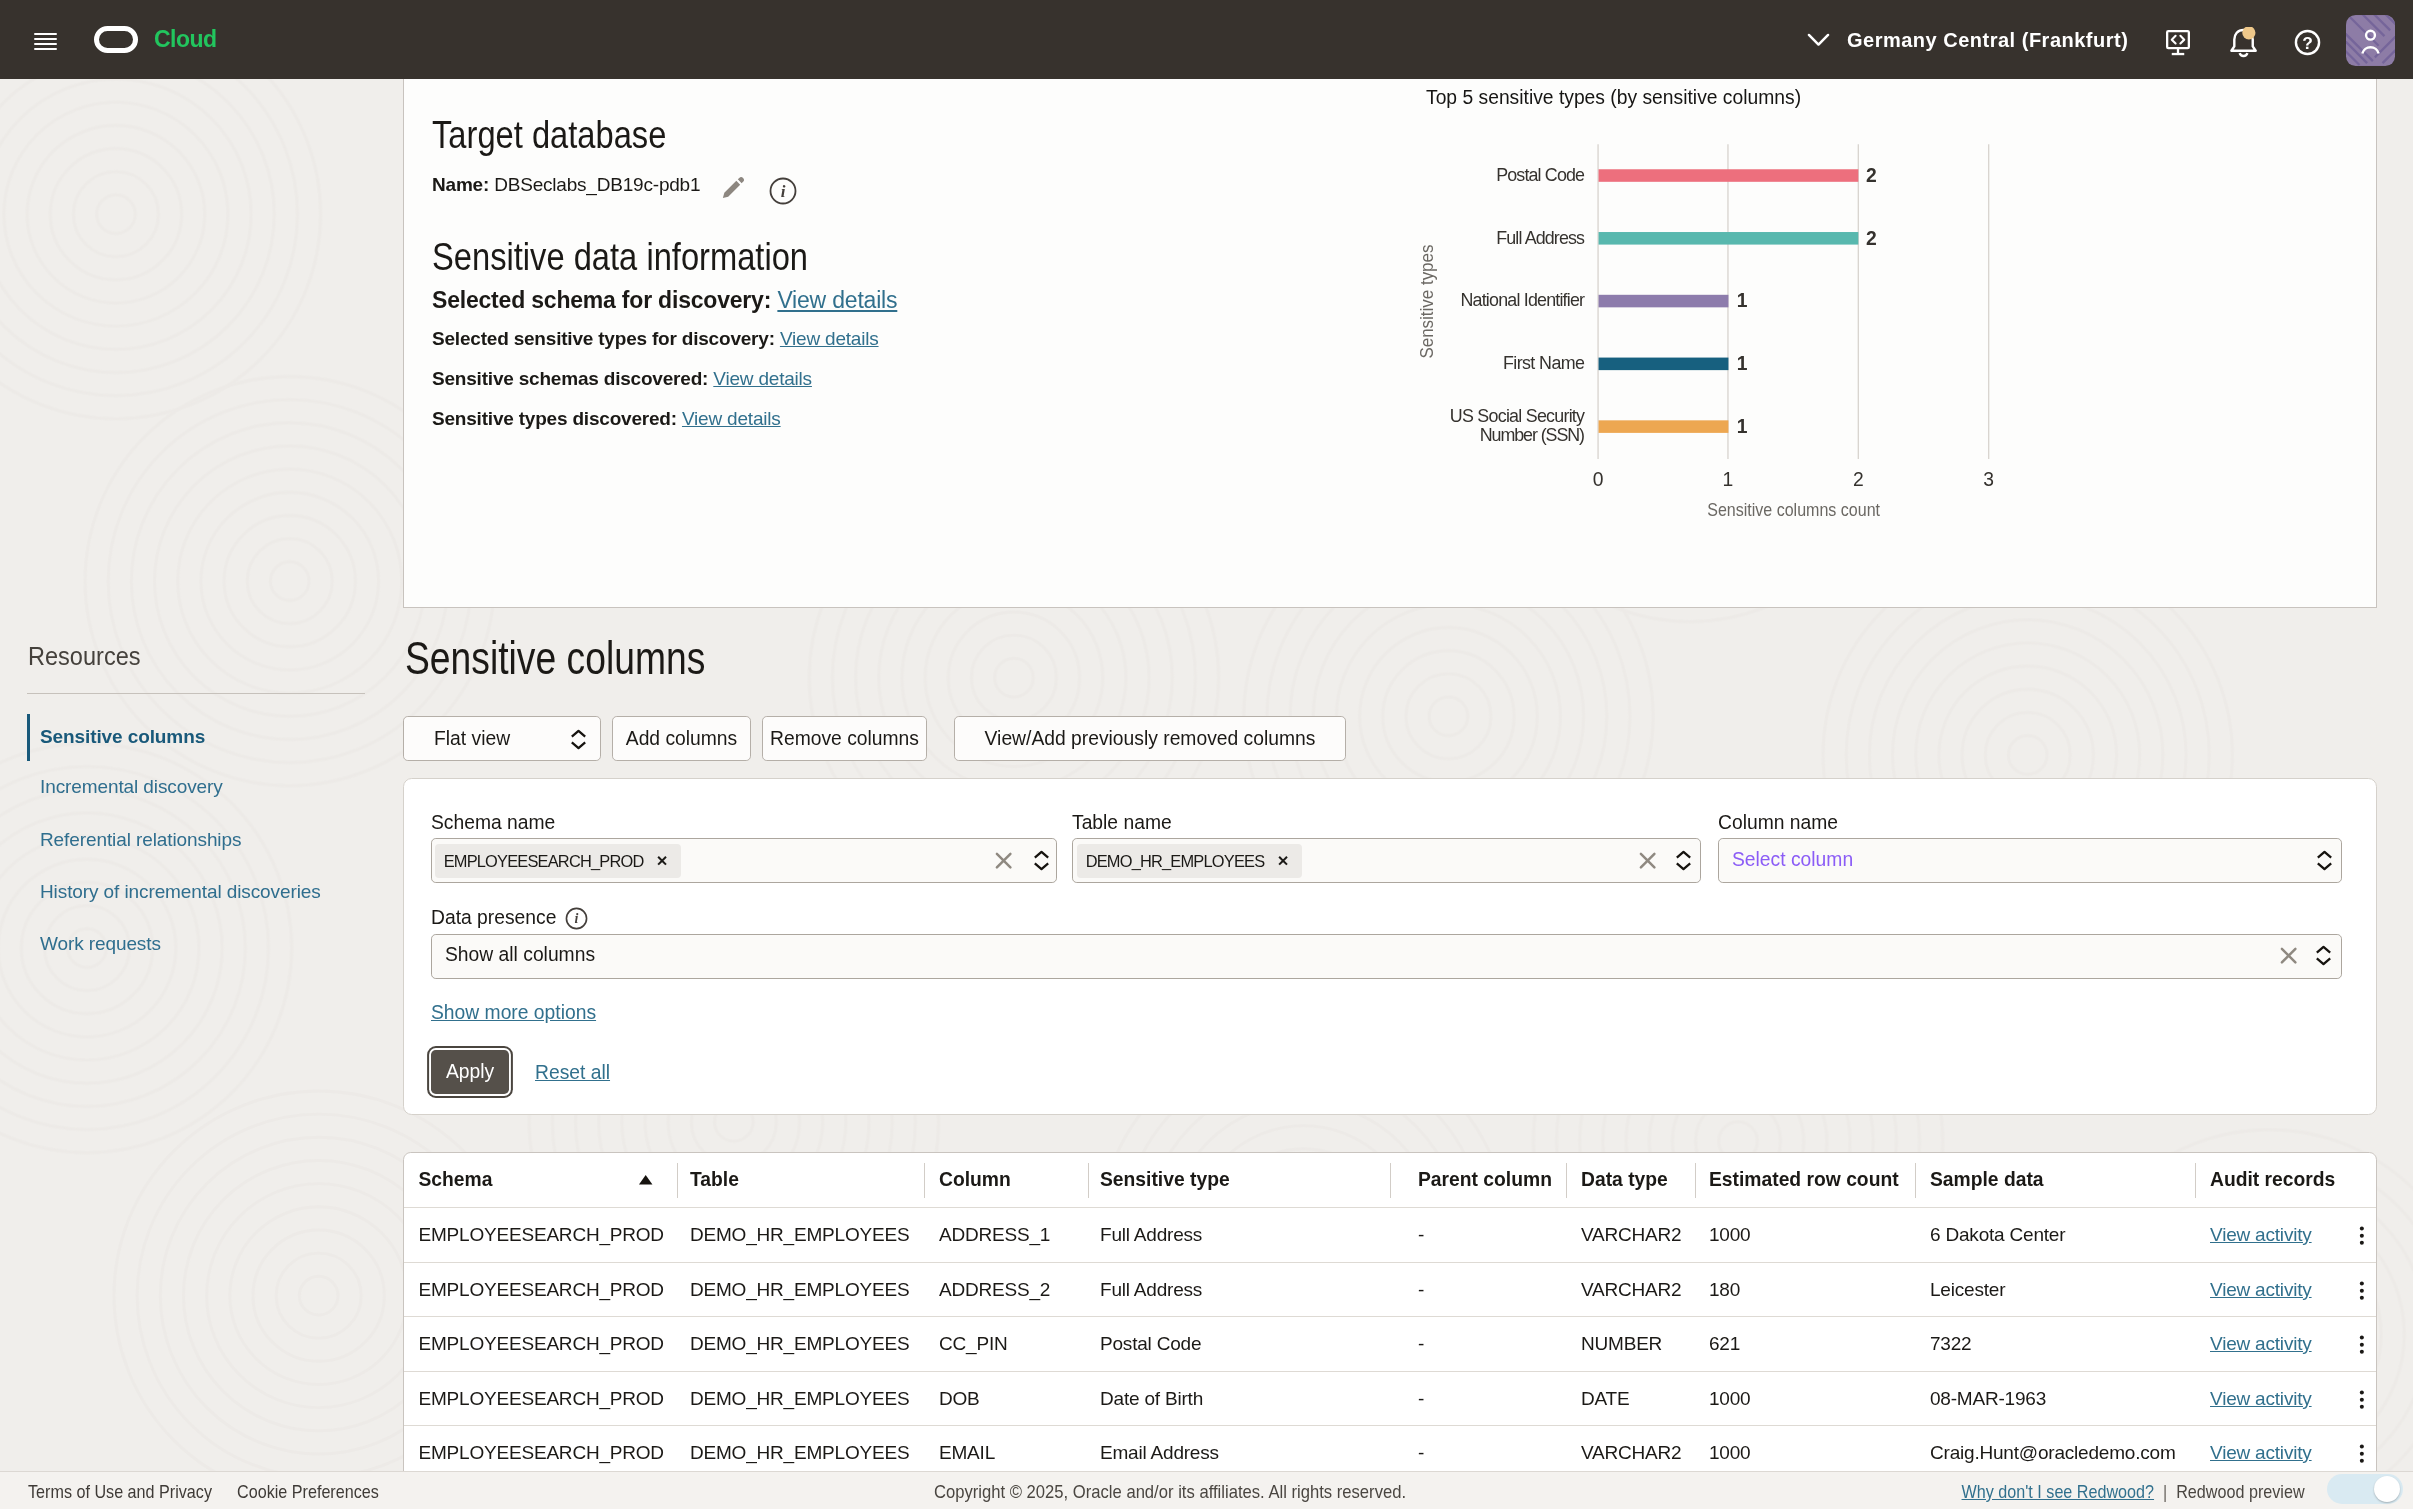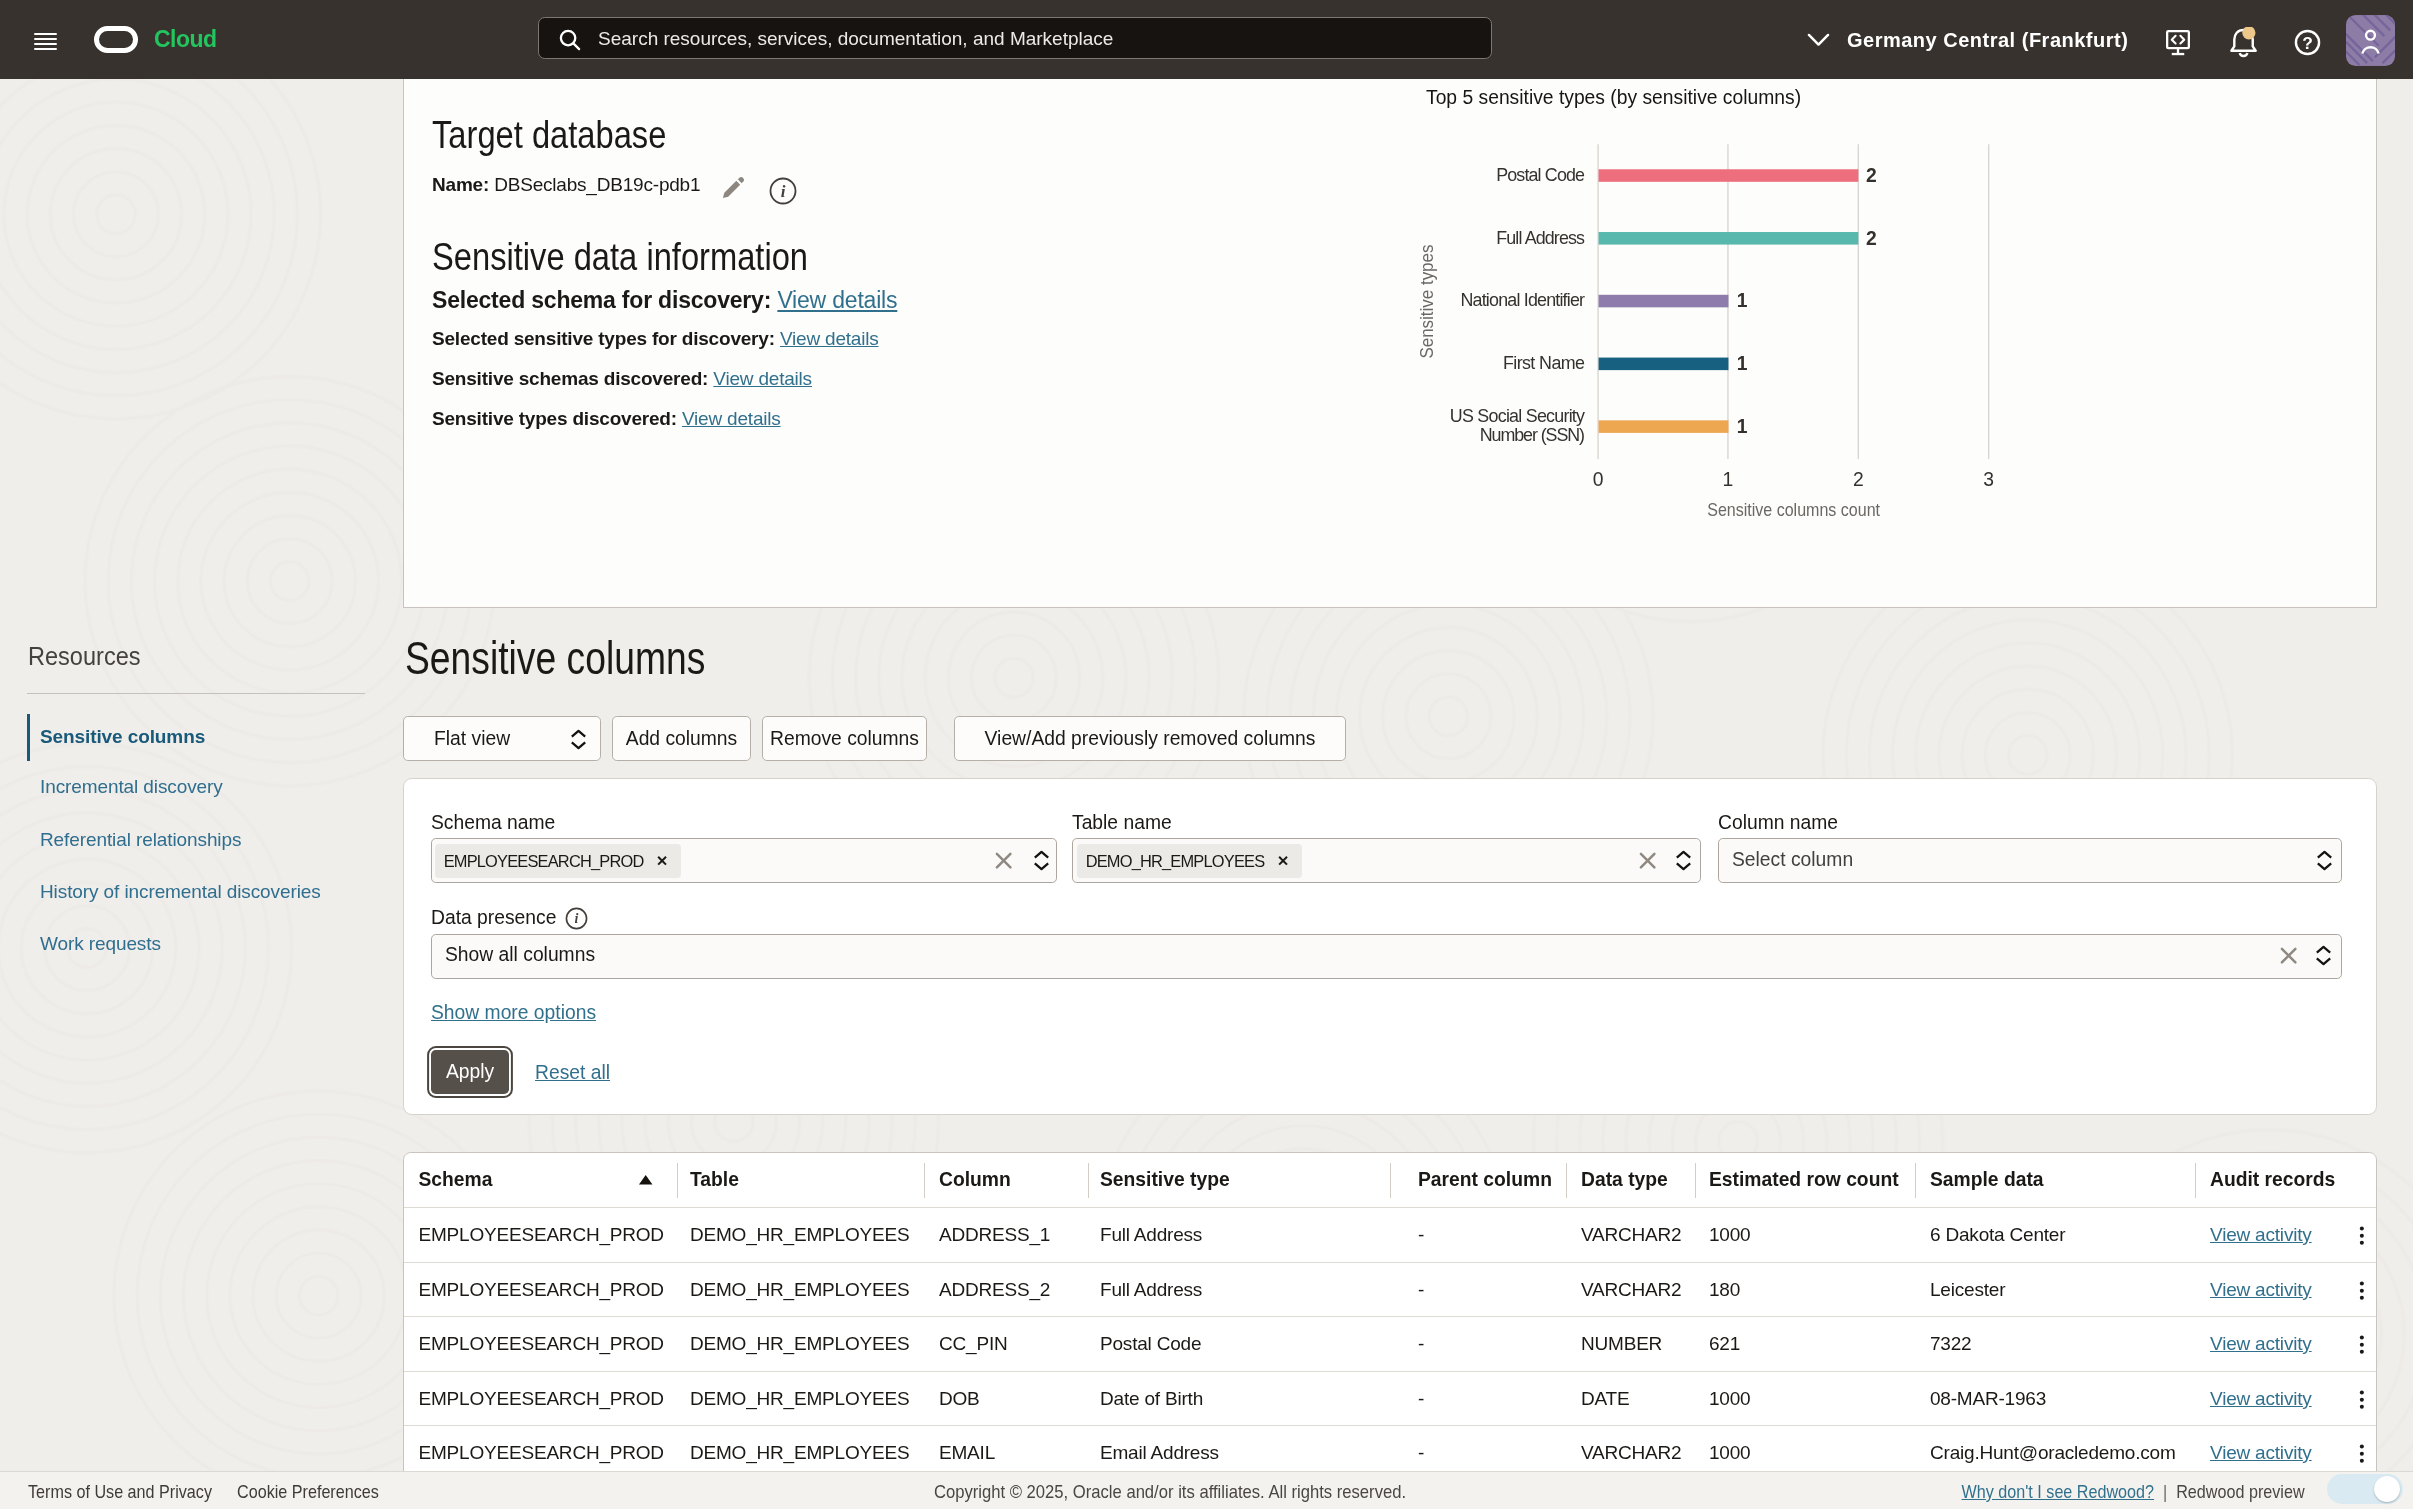--- a/index.html
+++ b/index.html
@@ -79,27 +79,20 @@
 </svg>
 </div>
 
 <div id="hdr">
   <div class="bar" style="top:33px"></div>
   <div class="bar" style="top:38px"></div>
   <div class="bar" style="top:43px"></div>
   <div class="bar" style="top:48px"></div>
   <div id="logo-o"></div>
   <div id="logo-t">Cloud</div>
-  <div id="search">
-    <svg class="abs" style="left:19.3px;top:9.7px" width="24" height="24" viewBox="0 0 25 25">
-      <circle cx="10.5" cy="10.5" r="7.5" fill="none" stroke="#fff" stroke-width="2.4"></circle>
-      <line x1="16" y1="16" x2="22" y2="22" stroke="#fff" stroke-width="2.4" stroke-linecap="round"></line>
-    </svg>
-    <div class="ph">Search resources, services, documentation, and Marketplace</div>
-  </div>
   <svg class="abs" style="left:1807px;top:33px" width="23" height="13.5" viewBox="0 0 24 14">
     <polyline points="2,2 12,12 22,2" fill="none" stroke="#fff" stroke-width="2.6" stroke-linecap="round" stroke-linejoin="round"></polyline>
   </svg>
   <div class="htxt abs" style="left:1847px;top:30px">Germany Central (Frankfurt)</div>
 
   <svg class="abs" style="left:2166px;top:30px" width="24" height="26" viewBox="0 0 25 27">
     <rect x="1.2" y="1.2" width="22.6" height="17.6" rx="1.2" fill="none" stroke="#fff" stroke-width="2.4"></rect>
     <path d="M10 6 L6 10 L10 14 M15 6 L19 10 L15 14" fill="none" stroke="#fff" stroke-width="2.2" stroke-linejoin="round" stroke-linecap="round"></path>
     <line x1="12.5" y1="19" x2="12.5" y2="24" stroke="#fff" stroke-width="2.4"></line>
     <line x1="6" y1="25" x2="19" y2="25" stroke="#fff" stroke-width="2.4"></line>
@@ -218,21 +211,21 @@
 
 <div class="card" style="top:778px;width:1974px;height:337px"></div>
 <div class="flabel" style="left:431px;top:812px">Schema name</div>
 <div class="flabel" style="left:1072px;top:812px">Table name</div>
 <div class="flabel" style="left:1718px;top:812px">Column name</div>
 <div class="select" style="left:431px;top:838px;width:626px"></div>
 <div class="select" style="left:1072px;top:838px;width:629px"></div>
 <div class="select" style="left:1718px;top:838px;width:624px"></div>
 <div class="chip" style="left:435px;top:844px">EMPLOYEESEARCH_PROD<span style="margin-left:12.6px;font-weight:700;font-size:14.5px;letter-spacing:0">✕</span></div>
 <div class="chip" style="left:1077px;top:844px">DEMO_HR_EMPLOYEES<span style="margin-left:12.6px;font-weight:700;font-size:14.5px;letter-spacing:0">✕</span></div>
-<div class="abs" style="left:1732px;top:849px;font-size:19.3px;color:#404040">Select column</div>
+<div class="abs" style="left:1732px;top:849px;font-size:19.3px;color:#8b5cf6">Select column</div>
 <div class="flabel" style="left:431px;top:907px">Data presence</div>
 <svg class="abs" style="left:565px;top:907px" width="23" height="23" viewBox="0 0 24 24">
   <circle cx="12" cy="12" r="10.5" fill="none" stroke="#443f3b" stroke-width="1.7"></circle>
   <text x="12" y="17" text-anchor="middle" font-family="Liberation Serif" font-style="italic" font-size="14.5" font-weight="700" fill="#443f3b">i</text>
 </svg>
 <div class="select" style="left:431px;top:934px;width:1911px"></div>
 <div class="abs" style="left:445px;top:944px;font-size:19.3px;color:#1b1916">Show all columns</div>
 <div class="abs" style="left:431px;top:1002px"><a href="#" style="font-size:19.3px">Show more options</a></div>
 <div class="abs" style="left:431px;top:1050px;width:78px;height:44px;background:#55504a;border-radius:4.8px;color:#fff;font-size:19.3px;display:flex;align-items:center;justify-content:center;box-shadow:0 0 0 1.9px #fff, 0 0 0 3.9px #4a453f">Apply</div>
 <div class="abs" style="left:535px;top:1062px"><a href="#" style="font-size:19.3px">Reset all</a></div>

